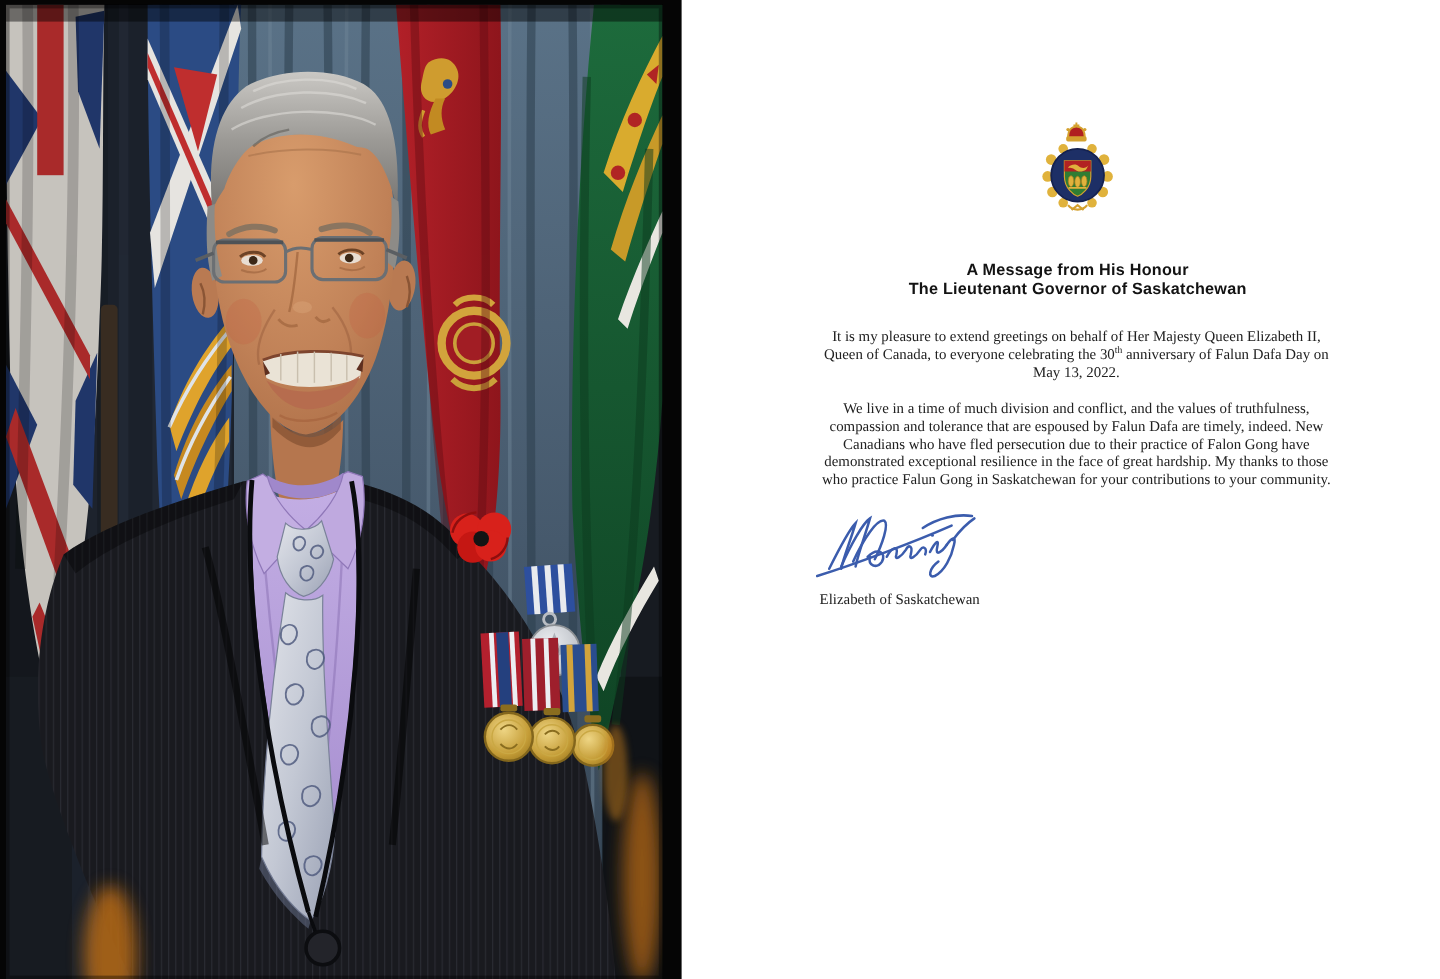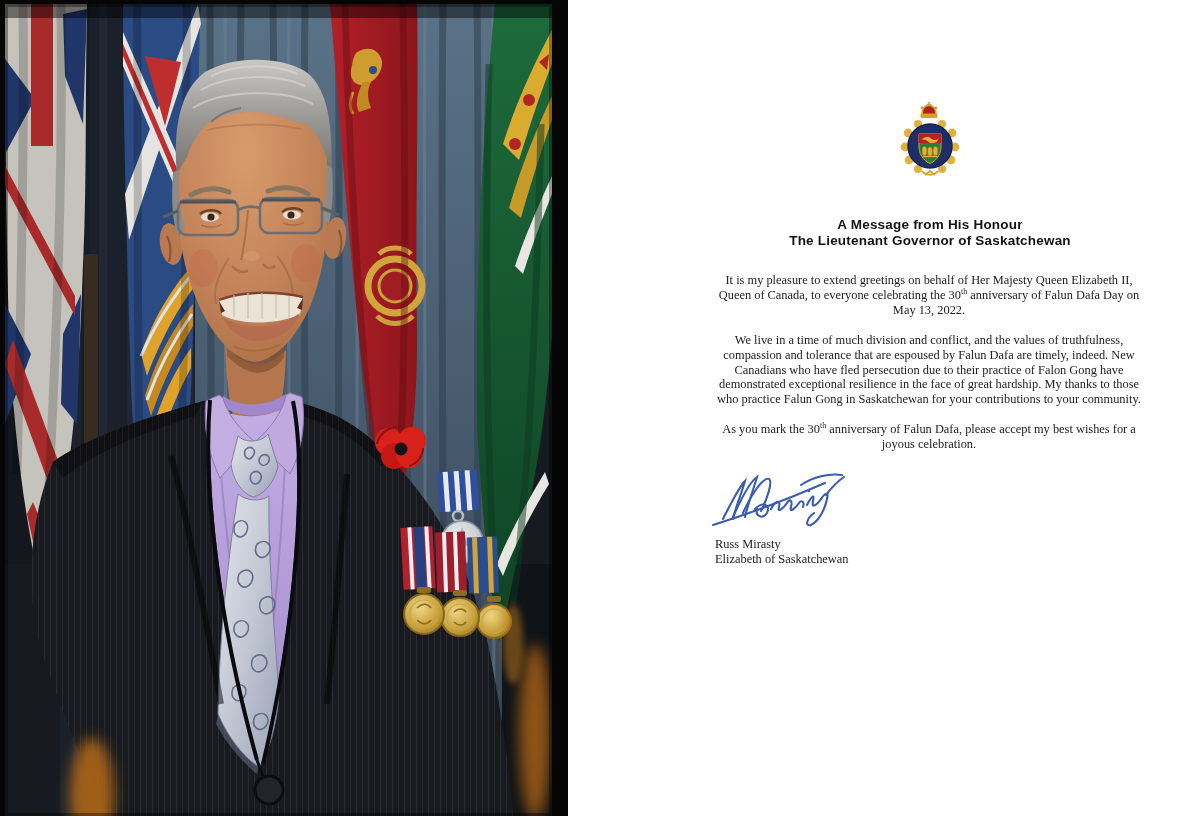--- a/index.html
+++ b/index.html
@@ -2,21 +2,21 @@
 <html><head>
 <meta charset="utf-8">
 <style>
   html,body{margin:0;padding:0;background:#ffffff;}
   #page{position:relative;width:1200px;height:816px;background:#ffffff;overflow:hidden;
         font-family:"Liberation Serif",serif;}
   
   #photo-frame{position:absolute;left:0;top:0;width:568px;height:816px;background:#050505;}
   #photo-frame svg{position:absolute;left:5px;top:4px;display:block;}
   
-  #letter{position:absolute;left:683px;top:0;width:430px;color:#212121;margin-left:32px;}
+  #letter{position:absolute;left:683px;top:0;width:430px;color:#212121;}
   #crest{display:block;margin:101px auto 0;}
   #letter-heading{margin-top:34px;text-align:center;color:#131313;
       font-family:"Liberation Sans",sans-serif;font-weight:700;
       font-size:13.5px;line-height:16px;letter-spacing:.2px;}
   #letter-body{margin-top:24px;font-size:12.4px;line-height:14.9px;text-align:center;}
   #letter-body p{margin:0 0 15px 0;width:428px;}
   #letter-body sup{font-size:8px;line-height:0;vertical-align:super;}
   #signature-svg{display:block;margin:14px 0 0 -10px;}
   #signature-block{margin-top:8px;font-size:12.4px;line-height:15px;}
 </style>
@@ -435,38 +435,36 @@
     </svg>
 
     <div id="letter-heading">
       <div>A Message from His Honour</div>
       <div>The Lieutenant Governor of Saskatchewan</div>
     </div>
 
     <div id="letter-body">
       <p><span>It is my pleasure to extend greetings on behalf of Her Majesty Queen Elizabeth II, Queen of Canada, to everyone celebrating the 30</span><sup>th</sup><span> anniversary of Falun Dafa Day on May 13, 2022.</span></p>
       <p><span>We live in a time of much division and conflict, and the values of truthfulness, compassion and tolerance that are espoused by Falun Dafa are timely, indeed. New Canadians who have fled persecution due to their practice of Falon Gong have demonstrated exceptional resilience in the face of great hardship. My thanks to those who practice Falun Gong in Saskatchewan for your contributions to your community.</span><sup></sup><span></span></p>
-      <p><span>As you mark the 30</span><sup>th</sup><span> anniversary of Falun Dafa, please accept my best wishes for a joyous celebration.</span></p>
     </div>
 
     <svg id="signature-svg" width="150" height="62" viewBox="0 0 150 62">
       <g stroke="#2b4fa6" stroke-width="2.1" stroke-linecap="round" fill="none" opacity=".92">
         <path d="M8,58 C40,48 88,30 120,16"></path>
         <path d="M18,52 C26,36 34,20 40,14 C36,28 30,42 28,52"></path>
         <path d="M28,50 C36,32 46,14 52,10 C48,24 42,40 40,50"></path>
         <path d="M38,46 C46,28 58,10 64,12 C68,15 62,32 56,44"></path>
         <path d="M50,42 C58,34 66,38 62,46 C58,52 50,50 52,42"></path>
         <path d="M66,42 C70,34 76,32 74,40 C72,46 78,42 82,36 C84,32 88,32 86,40 C84,46 90,42 94,36 C96,33 100,34 98,40"></path>
         <path d="M102,38 C106,30 110,26 108,34 C106,42 112,38 116,32"></path>
         <path d="M116,32 C120,26 124,24 122,32 C120,42 114,54 106,58 C100,60 101,52 109,46"></path>
         <path d="M121,28 C127,20 133,14 139,10"></path>
         <path d="M96,18 C108,10 124,6 137,8"></path>
         <circle cx="104" cy="24" r="1.3" fill="#2b4fa6" stroke="none"></circle>
       </g>
     </svg>
 
     <div id="signature-block">
-      <div>Russ Mirasty</div>
       <div>Elizabeth of Saskatchewan</div>
     </div>
 
   </div>
 </div>
 
 </body></html>

